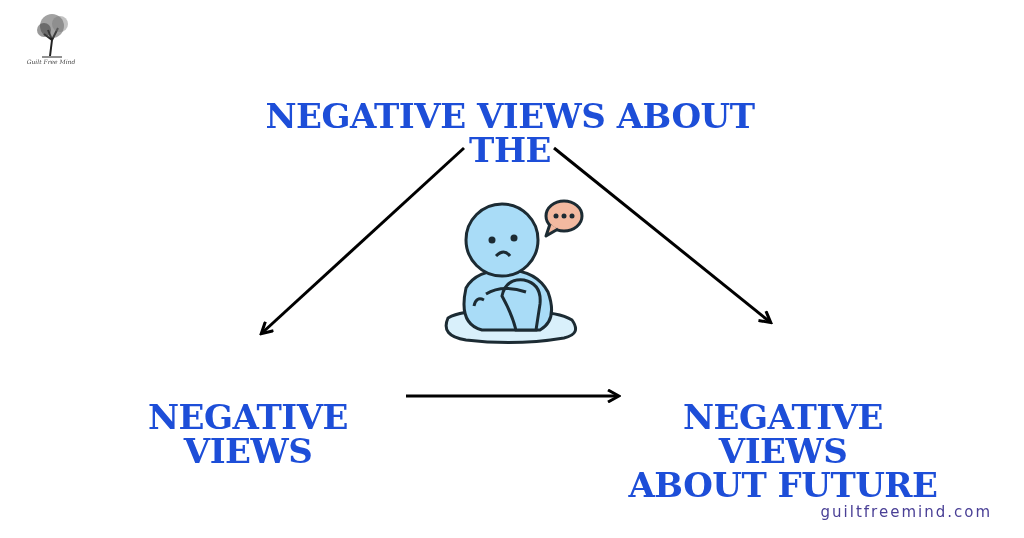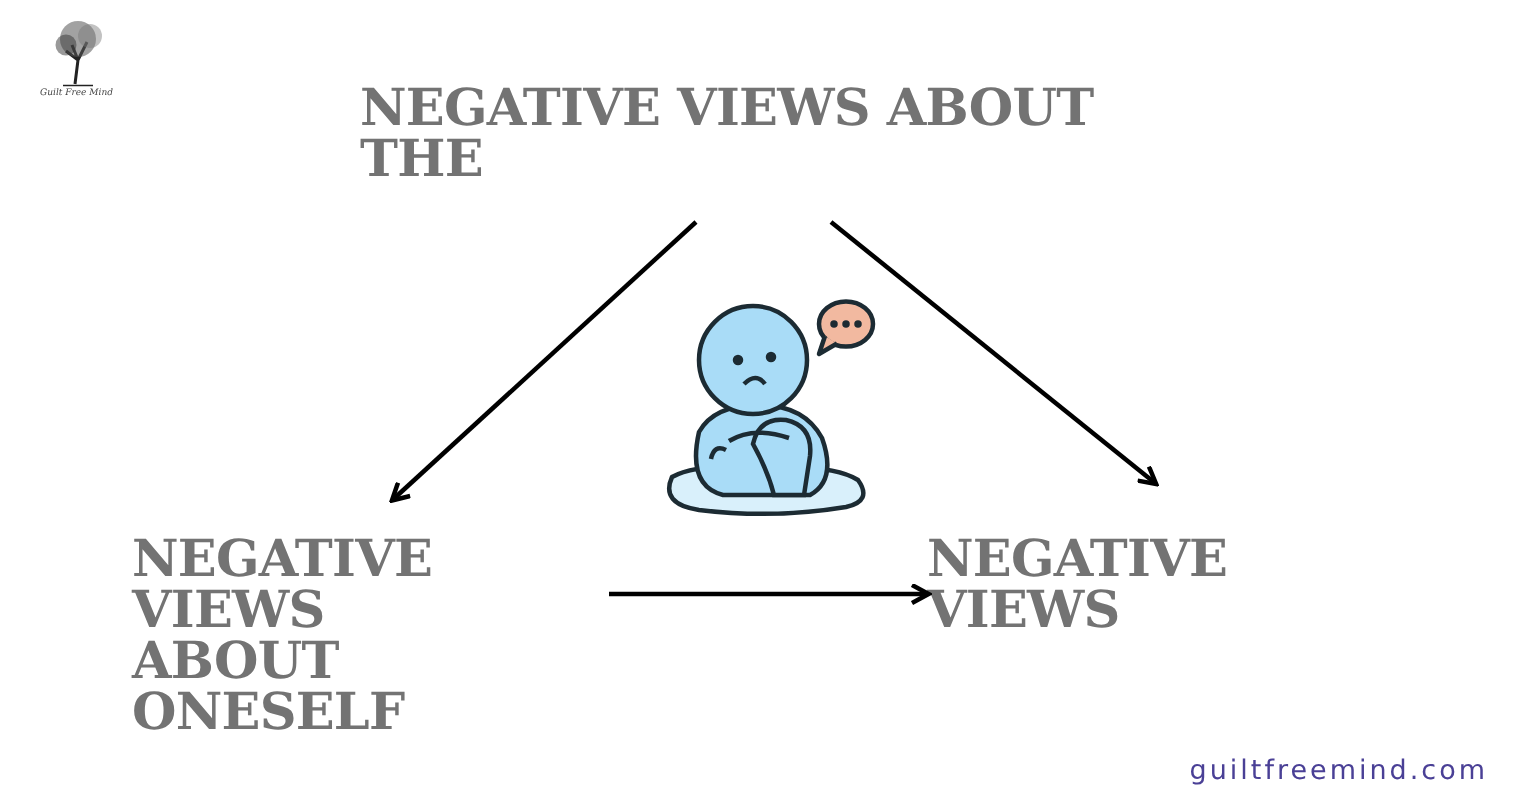--- a/index.html
+++ b/index.html
@@ -1,30 +1,30 @@
 <!DOCTYPE html>
 <html><head>
 <meta charset="utf-8">
 <style>
   html, body { margin:0; padding:0; }
   body { width:1024px; height:538px; background:#ffffff; position:relative; overflow:hidden;
          font-family:"DejaVu Serif", serif; }
   .logo { position:absolute; left:22px; top:10px; width:58px; height:62px; }
   .logo-caption { position:absolute; left:16px; top:58px; width:70px; text-align:center;
          font-family:"DejaVu Serif", serif; font-style:italic; font-size:6px; color:#444; }
-  .node { position:absolute; color:#737373; font-weight:bold; 
-          text-transform:uppercase; line-height:1.0; letter-spacing:-0.5px; }
+  .node { position:absolute; color:#1d4ed8; font-weight:bold; text-align:center;
+          text-transform:uppercase; line-height:1.0; letter-spacing:-0.5px;margin-top:44px; }
   .node span { display:block; }
   #node-world { left:240px; top:55px; width:540px; font-size:34px; }
   #node-oneself { left:88px; top:356px; width:320px; font-size:34px; }
   #node-future { left:618px; top:356px; width:330px; font-size:34px; }
   .arrows { position:absolute; left:0; top:0; }
   .figure { position:absolute; left:436px; top:196px; }
   .footer { position:absolute; right:32px; top:503px; font-family:"DejaVu Sans", sans-serif;
-            font-size:18px; color:#4a4096; letter-spacing:2px; }
+            font-size:15px; color:#4a4096; letter-spacing:2px; }
 </style>
 </head>
 <body>
 
 <div class="logo">
   <svg width="58" height="50" viewBox="0 0 58 50">
     <path d="M28 46 L30 30 L26 20 M30 30 L36 18 M30 30 L22 24" stroke="#222" stroke-width="2" fill="none"></path>
     <circle cx="30" cy="16" r="12" fill="#555" opacity="0.55"></circle>
     <circle cx="22" cy="20" r="7" fill="#333" opacity="0.5"></circle>
     <circle cx="38" cy="14" r="8" fill="#777" opacity="0.45"></circle>
@@ -32,25 +32,25 @@
   </svg>
 </div>
 <div class="logo-caption">Guilt Free Mind</div>
 
 <div class="node" id="node-world">
   <span>Negative views about the</span>
 </div>
 
 <div class="node" id="node-oneself">
   <span>Negative views</span>
-  <span>about oneself</span>
 </div>
 
 <div class="node" id="node-future">
   <span>Negative views</span>
+  <span>about future</span>
 </div>
 
 <svg class="arrows" width="1024" height="538">
   <defs>
     <marker id="ah" markerWidth="14" markerHeight="14" refX="11" refY="7" orient="auto" markerUnits="userSpaceOnUse">
       <path d="M1 1 L12 7 L1 13" fill="none" stroke="#000" stroke-width="3"></path>
     </marker>
   </defs>
   <line x1="464" y1="148" x2="262" y2="333" stroke="#000" stroke-width="3" marker-end="url(#ah)"></line>
   <line x1="554" y1="148" x2="770" y2="322" stroke="#000" stroke-width="3" marker-end="url(#ah)"></line>

